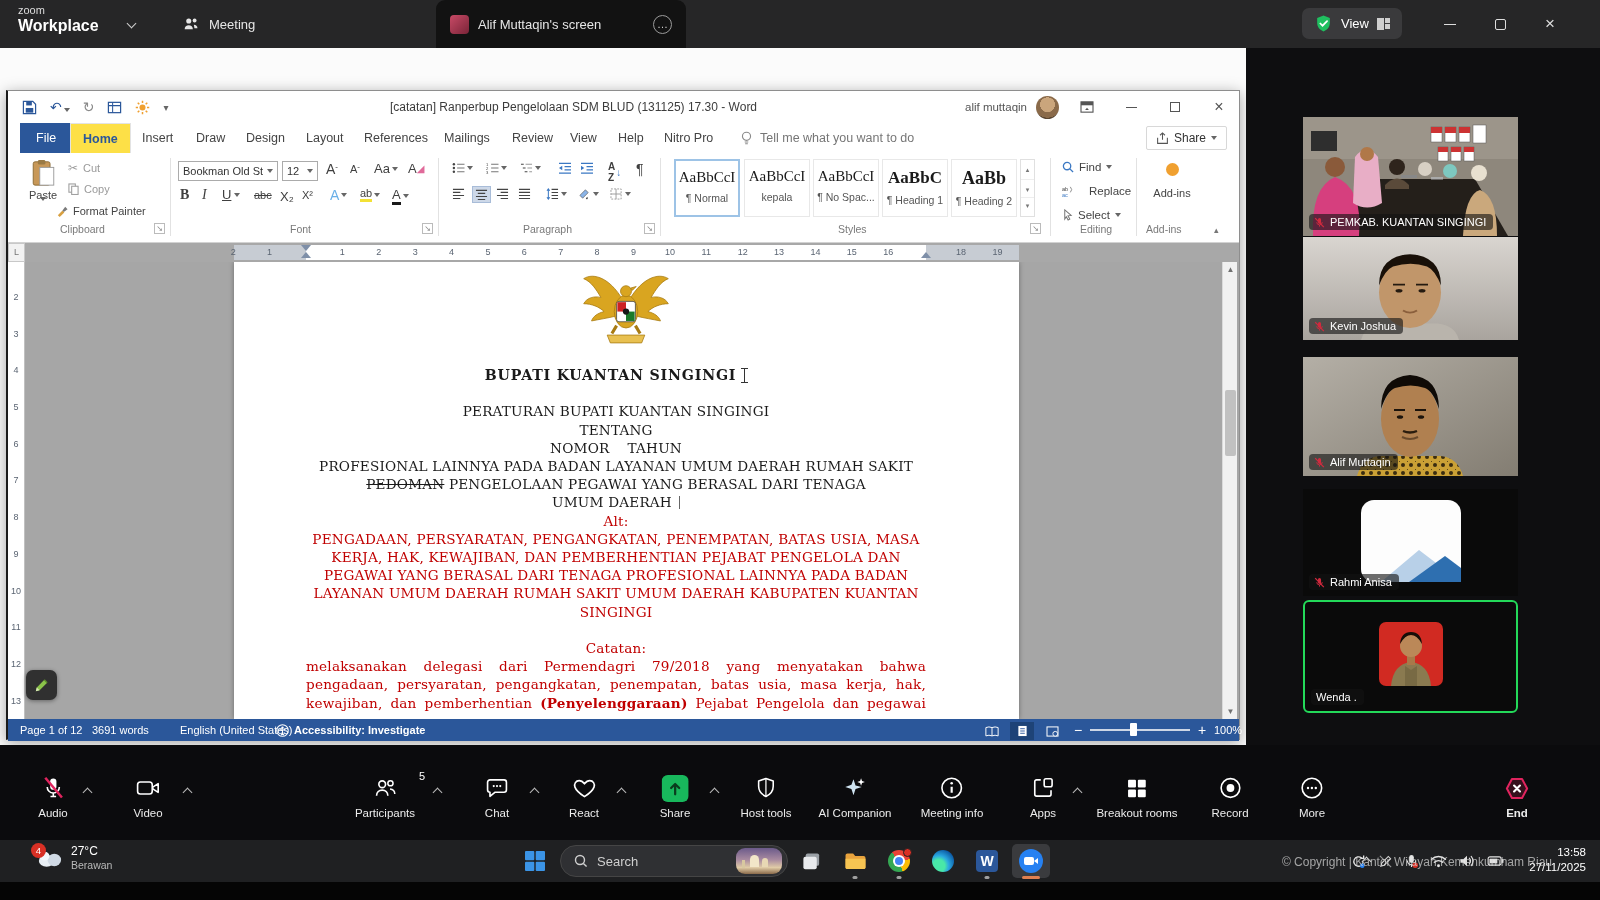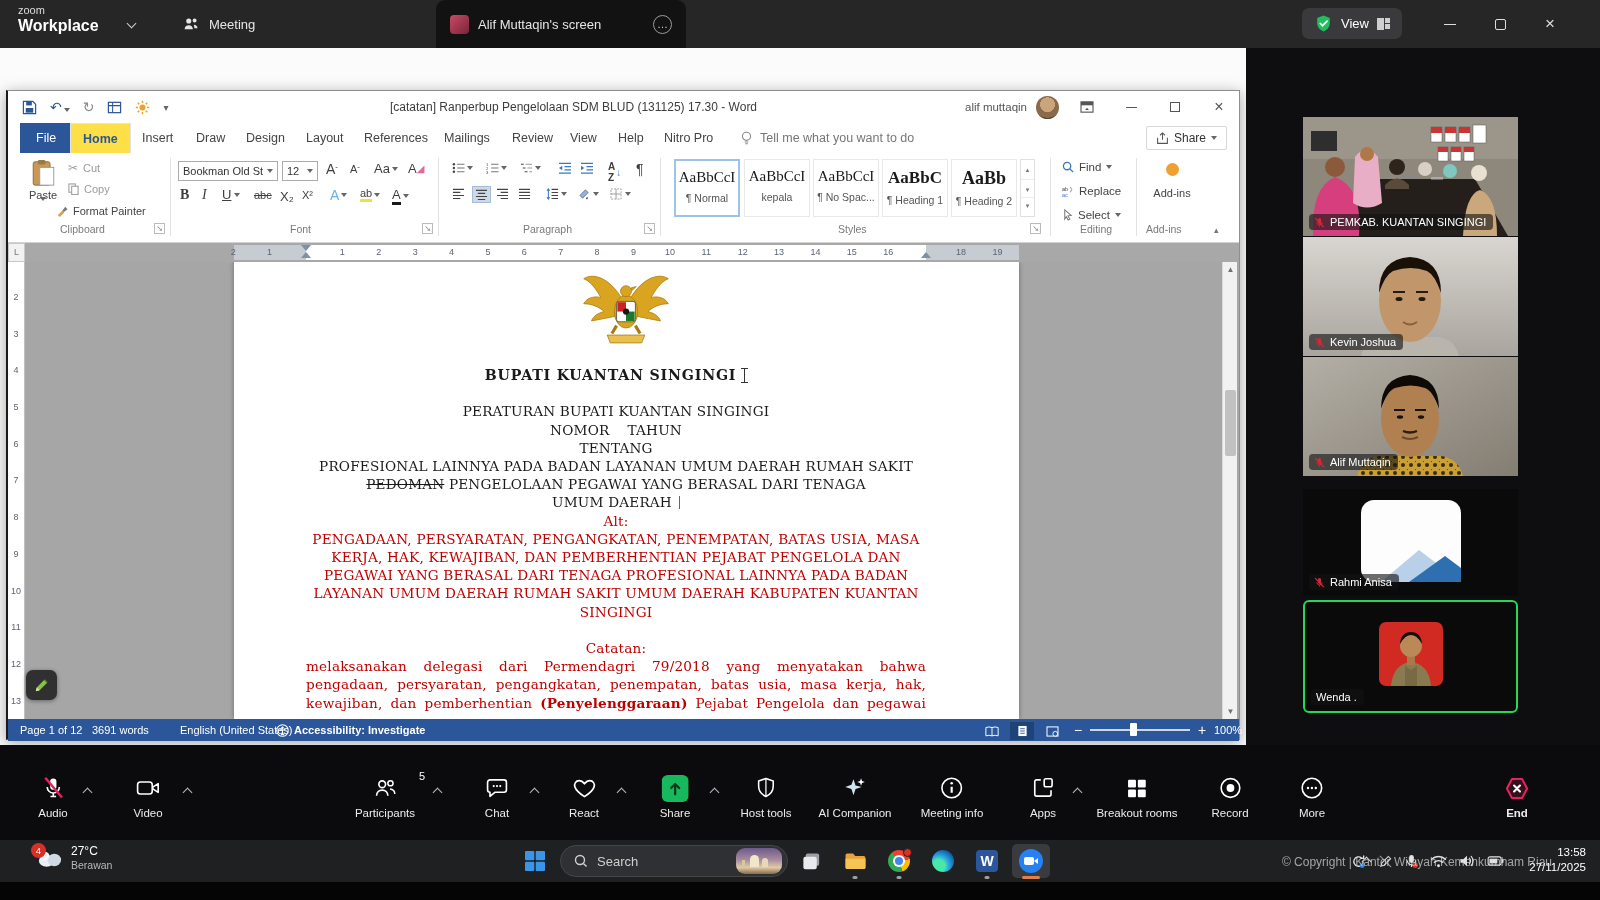--- a/index.html
+++ b/index.html
@@ -481,21 +481,21 @@
       <div class="sep" style="left:1042px;"></div>
 
       <div class="ab flex" style="left:1054px;top:8px;gap:5px;font-size:11.5px;">
             <svg width="12" height="12" viewBox="0 0 13 13">
               <circle cx="5.5" cy="5.5" r="4" fill="none" stroke="#3b78c3" stroke-width="1.4"></circle>
               <path d="M8.5 8.5l3.5 3.5" stroke="#3b78c3" stroke-width="1.4"></path>
             </svg>
             <span>Find</span>
             <span class="dd"></span>
           </div>
-      <div class="ab flex" style="left:1054px;top:32px;gap:5px;font-size:11.5px;">
+      <div class="ab flex" style="left:1054px;top:32px;gap:15px;font-size:11.5px;">
             <svg width="12" height="12" viewBox="0 0 13 13">
               <text x="0" y="6" font-size="6" fill="#444">ab</text>
               <text x="0" y="13" font-size="6" fill="#3b78c3">ac</text>
               <path d="M9 2q3 3 0 6" fill="none" stroke="#888" stroke-width="1"></path>
             </svg>
             <span>Replace</span>
           </div>
       <div class="ab flex" style="left:1054px;top:56px;gap:5px;font-size:11.5px;">
             <svg width="11" height="12" viewBox="0 0 12 13">
               <path d="M3 1l7 6-3.5.4 2 3.6-1.8 1-2-3.7L3 11z" fill="none" stroke="#777" stroke-width="1.1"></path>
@@ -580,22 +580,22 @@
             <rect x="48" y="39" width="24" height="26" rx="3" fill="#fff" stroke="#444" stroke-width="1"></rect>
             <rect x="49" y="40" width="11" height="12" fill="#cc2222"></rect>
             <rect x="60" y="52" width="11" height="12" fill="#1a7a2a"></rect>
             <circle cx="60" cy="52" r="4" fill="#181818"></circle>
           </g>
         </svg>
         <div class="doctext">
           <div style="font-weight:bold;font-size:14.2px;letter-spacing:.8px;"><span>BUPATI KUANTAN SINGINGI</span><span class="ibeam"></span></div>
           <div>&nbsp;</div>
           <div>PERATURAN BUPATI KUANTAN SINGINGI</div>
+          <div>TENTANG</div>
           <div>NOMOR&nbsp;&nbsp;&nbsp;&nbsp;TAHUN</div>
-          <div>TENTANG</div>
           <div>PROFESIONAL LAINNYA PADA BADAN LAYANAN UMUM DAERAH RUMAH SAKIT</div>
           <div><span style="text-decoration:line-through;">PEDOMAN</span><span> PENGELOLAAN PEGAWAI YANG BERASAL DARI TENAGA</span></div>
           <div><span>UMUM DAERAH</span><span class="caret"></span></div>
           <div class="red">Alt:</div>
           <div class="red">PENGADAAN, PERSYARATAN, PENGANGKATAN, PENEMPATAN, BATAS USIA, MASA KERJA, HAK, KEWAJIBAN, DAN PEMBERHENTIAN PEJABAT PENGELOLA DAN PEGAWAI YANG BERASAL DARI TENAGA PROFESIONAL LAINNYA PADA BADAN LAYANAN UMUM DAERAH RUMAH SAKIT UMUM DAERAH KABUPATEN KUANTAN SINGINGI</div>
           <div>&nbsp;</div>
           <div class="red">Catatan:</div>
           <div class="red" style="text-align:justify;text-align-last:justify;"><span>melaksanakan delegasi dari Permendagri 79/2018 yang menyatakan bahwa pengadaan, persyaratan, pengangkatan, penempatan, batas usia, masa kerja, hak, kewajiban, dan pemberhentian </span><b>(Penyelenggaraan)</b><span> Pejabat Pengelola dan pegawai</span></div>
         </div>
       </div>
@@ -702,21 +702,21 @@
       <div class="tlabel">
         <svg width="11" height="11" viewBox="0 0 12 12">
             <path d="M6 1.2a1.7 1.7 0 0 1 1.7 1.7v2.7a1.7 1.7 0 1 1-3.4 0V2.9A1.7 1.7 0 0 1 6 1.2z" fill="#d02a3e"></path>
             <path d="M3 5.6a3 3 0 0 0 6 0M6 8.7v1.8" stroke="#d02a3e" fill="none"></path>
             <path d="M1.3 1.2l9.4 9.8" stroke="#d02a3e" stroke-width="1.4"></path>
           </svg>
         <span>PEMKAB. KUANTAN SINGINGI</span>
       </div>
     </div>
 
-    <div class="tile" style="top:189px;height:119px;">
+    <div class="tile" style="top:189px;height:103px;">
       <svg class="scene" viewBox="0 0 215 119" preserveAspectRatio="none">
         <defs>
             <linearGradient id="kbg" x1="0" y1="0" x2="0" y2="1">
               <stop offset="0" stop-color="#d9d5d0"></stop>
               <stop offset="1" stop-color="#a9a49e"></stop>
             </linearGradient>
           </defs>
         <rect width="215" height="119" fill="url(#kbg)"></rect>
         <path d="M58 119 q4 -17 21 -19 l56 0 q17 2 21 19 z" fill="#b9b4ac"></path>
         <ellipse cx="107" cy="64" rx="31" ry="41" fill="#c1966a"></ellipse>

